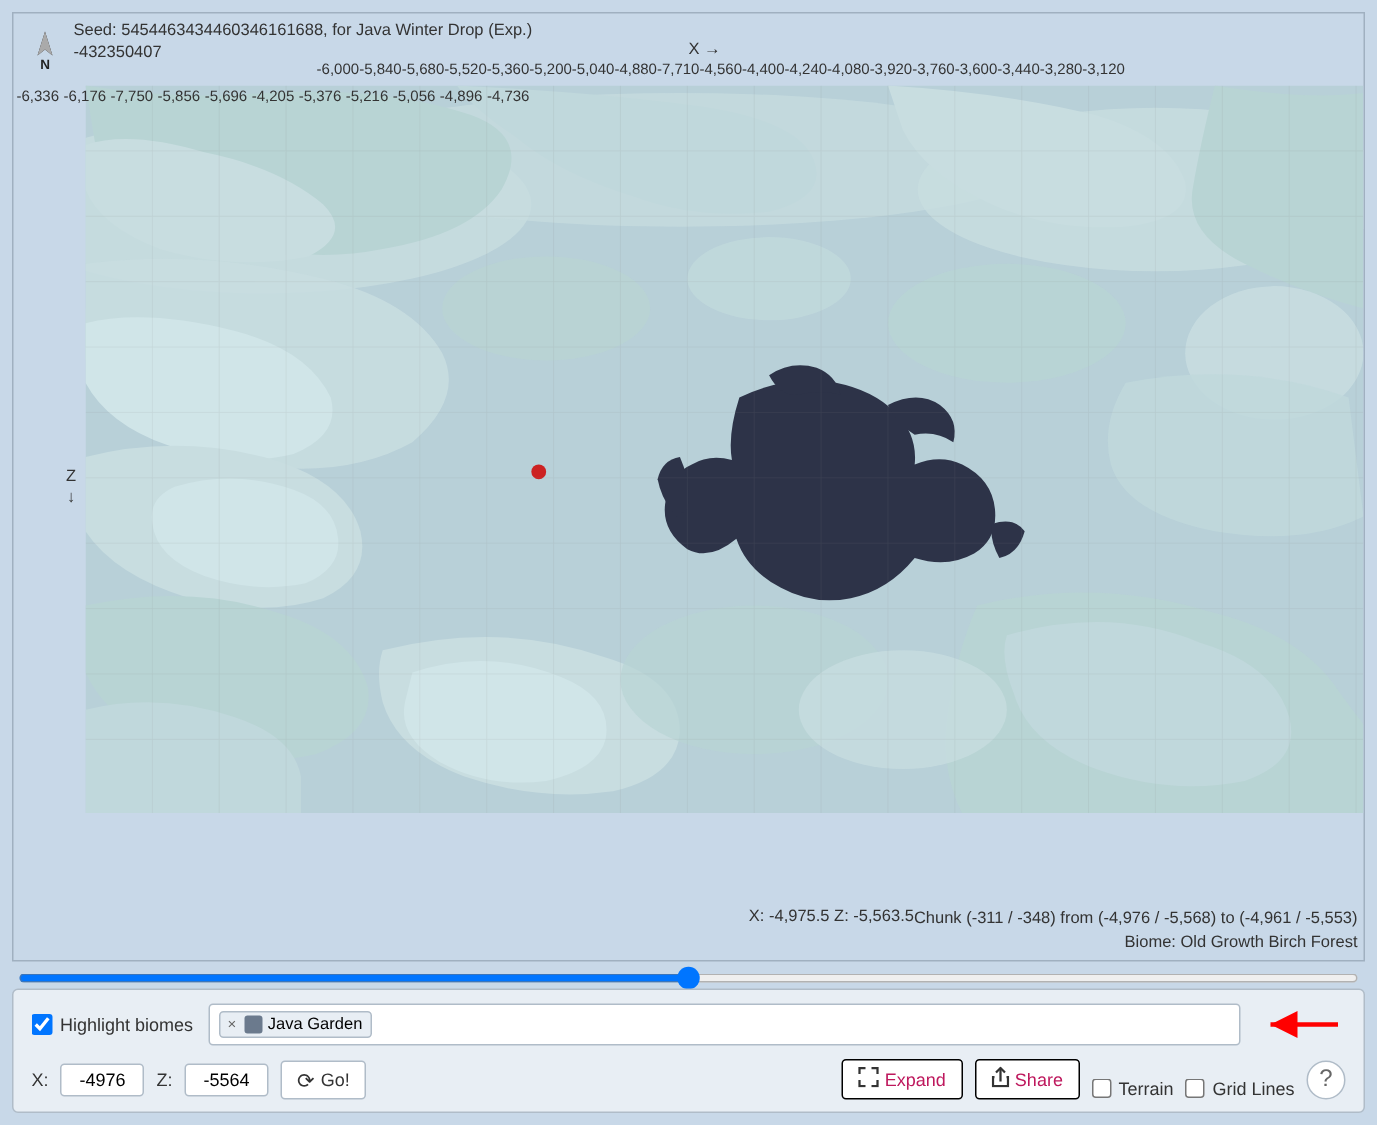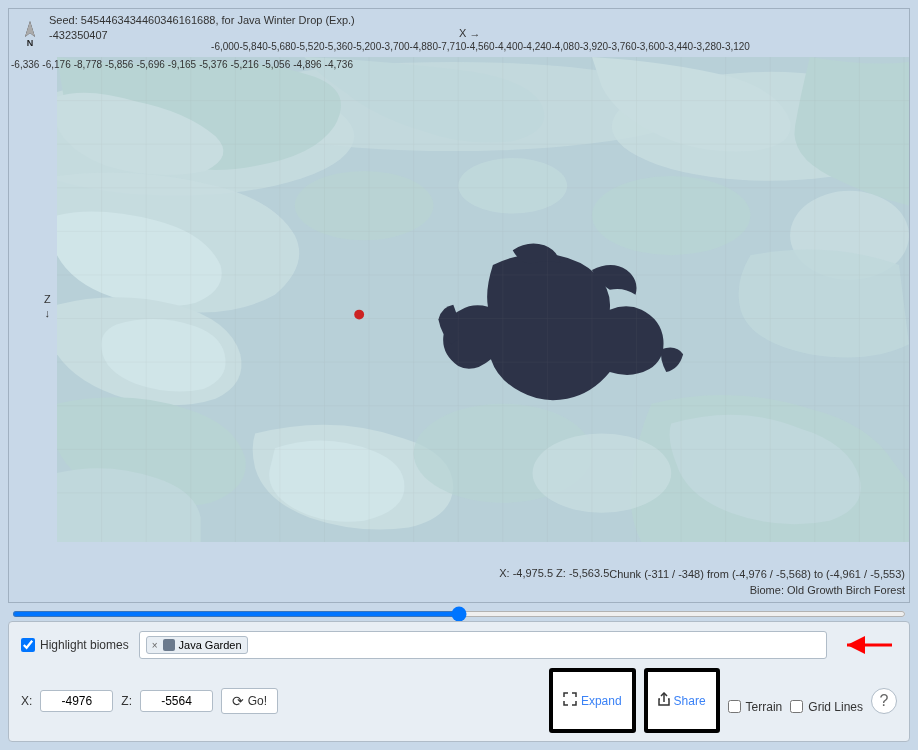--- a/index.html
+++ b/index.html
@@ -255,21 +255,21 @@
       min-width: 80px;
     }
 
     
     .coord-label {
       font-size: 12px;
       color: #333;
     }
 
     .coord-input {
-      width: 73px;
+      width: 56px;
       padding: 3px 5px;
       border: 1px solid #b0bcc8;
       border-radius: 3px;
       background: white;
       font-size: 12px;
       text-align: center;
     }
 
     
     .go-button {
@@ -283,27 +283,27 @@
       font-size: 12px;
       cursor: pointer;
       color: #333;
     }
 
     
     .action-button {
       display: flex;
       align-items: center;
       gap: 4px;
-      padding: 20px 10px;
+      padding: 4px 10px;
       background: white;
-      border: 4px solid #000000;
+      border: 1px solid #000000;
       border-radius: 3px;
       font-size: 12px;
       cursor: pointer;
-      color: #3b82f6;
+      color: #be185d;
     }
 
     
     .terrain-checkbox, .gridlines-checkbox {
       display: flex;
       align-items: center;
       gap: 5px;
       font-size: 12px;
       color: #333;
       cursor: pointer;
@@ -358,42 +358,42 @@
       <div>↓</div>
     </div>
 
     <div class="x-axis-numbers">
       <span>-6,000</span>
       <span>-5,840</span>
       <span>-5,680</span>
       <span>-5,520</span>
       <span>-5,360</span>
       <span>-5,200</span>
-      <span>-3,700</span>
+      <span>-5,040</span>
       <span>-4,880</span>
       <span>-7,710</span>
       <span>-4,560</span>
       <span>-4,400</span>
       <span>-4,240</span>
       <span>-4,080</span>
       <span>-3,920</span>
       <span>-3,760</span>
       <span>-3,600</span>
       <span>-3,440</span>
       <span>-3,280</span>
       <span>-3,120</span>
     </div>
 
     <div class="z-axis-numbers">
       <span>-6,336</span>
       <span>-6,176</span>
-      <span>-8,778</span>
+      <span>-7,750</span>
       <span>-5,856</span>
       <span>-5,696</span>
-      <span>-9,165</span>
+      <span>-4,205</span>
       <span>-5,376</span>
       <span>-5,216</span>
       <span>-5,056</span>
       <span>-4,896</span>
       <span>-4,736</span>
     </div>
 
     <svg class="map-svg" viewBox="0 0 860 490" preserveAspectRatio="none">
 
       <rect x="0" y="0" width="860" height="490" fill="#b8d0d8"></rect>

